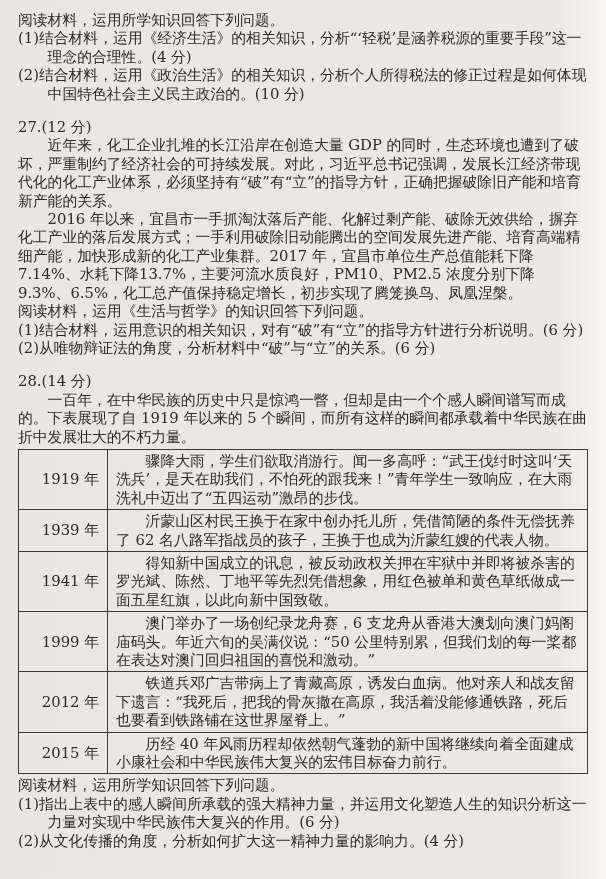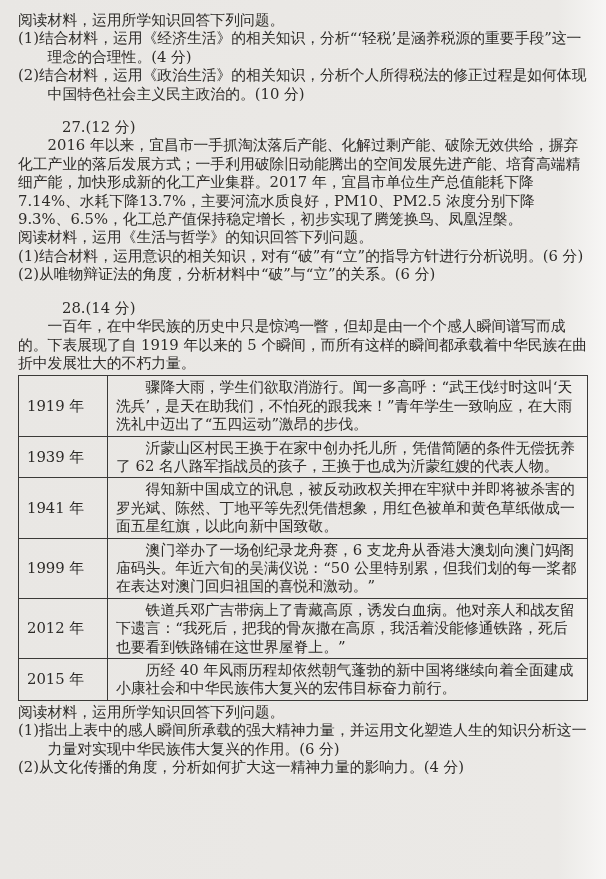--- a/index.html
+++ b/index.html
@@ -19,52 +19,52 @@
   p { margin: 0; }
   .q-item {            
     padding-left: 2em;
     text-indent: -2em;
   }
   .para-indent {       
     text-indent: 2em;
   }
   .q-number {          
     margin-top: 15px;
-    margin-left: 44px;
   }
   table.moments {
     border-collapse: collapse;
     width: 570px;
     margin: 3px 0 2px 0;
     table-layout: fixed;
   }
   table.moments td {
     border: 1px solid #3b3a38;
     padding: 2px 8px;
     vertical-align: middle;
   }
   td.year-cell {
     width: 72px;
-    text-align: left;
+    text-align: right;
     padding: 2px 2px;
   }
   td.event-cell {
     text-indent: 2em;
   }
 </style>
 </head>
 <body>
 
 <div class="page">
 
   <p>阅读材料，运用所学知识回答下列问题。</p>
   <p class="q-item">(1)结合材料，运用《经济生活》的相关知识，分析“‘轻税’是涵养税源的重要手段”这一理念的合理性。(4 分)</p>
   <p class="q-item">(2)结合材料，运用《政治生活》的相关知识，分析个人所得税法的修正过程是如何体现中国特色社会主义民主政治的。(10 分)</p>
 
   <p class="q-number">27.(12 分)</p>
+  <p class="para-indent">近年来，化工企业扎堆的长江沿岸在创造大量 GDP 的同时，生态环境也遭到了破坏，严重制约了经济社会的可持续发展。对此，习近平总书记强调，发展长江经济带现代化的化工产业体系，必须坚持有“破”有“立”的指导方针，正确把握破除旧产能和培育新产能的关系。</p>
   <p class="para-indent">2016 年以来，宜昌市一手抓淘汰落后产能、化解过剩产能、破除无效供给，摒弃化工产业的落后发展方式；一手利用破除旧动能腾出的空间发展先进产能、培育高端精细产能，加快形成新的化工产业集群。2017 年，宜昌市单位生产总值能耗下降 7.14%、水耗下降13.7%，主要河流水质良好，PM10、PM2.5 浓度分别下降 9.3%、6.5%，化工总产值保持稳定增长，初步实现了腾笼换鸟、凤凰涅槃。</p>
   <p>阅读材料，运用《生活与哲学》的知识回答下列问题。</p>
   <p class="q-item">(1)结合材料，运用意识的相关知识，对有“破”有“立”的指导方针进行分析说明。(6 分)</p>
   <p class="q-item">(2)从唯物辩证法的角度，分析材料中“破”与“立”的关系。(6 分)</p>
 
   <p class="q-number">28.(14 分)</p>
   <p class="para-indent">一百年，在中华民族的历史中只是惊鸿一瞥，但却是由一个个感人瞬间谱写而成的。下表展现了自 1919 年以来的 5 个瞬间，而所有这样的瞬间都承载着中华民族在曲折中发展壮大的不朽力量。</p>
 
   <table class="moments">
     <tbody>

